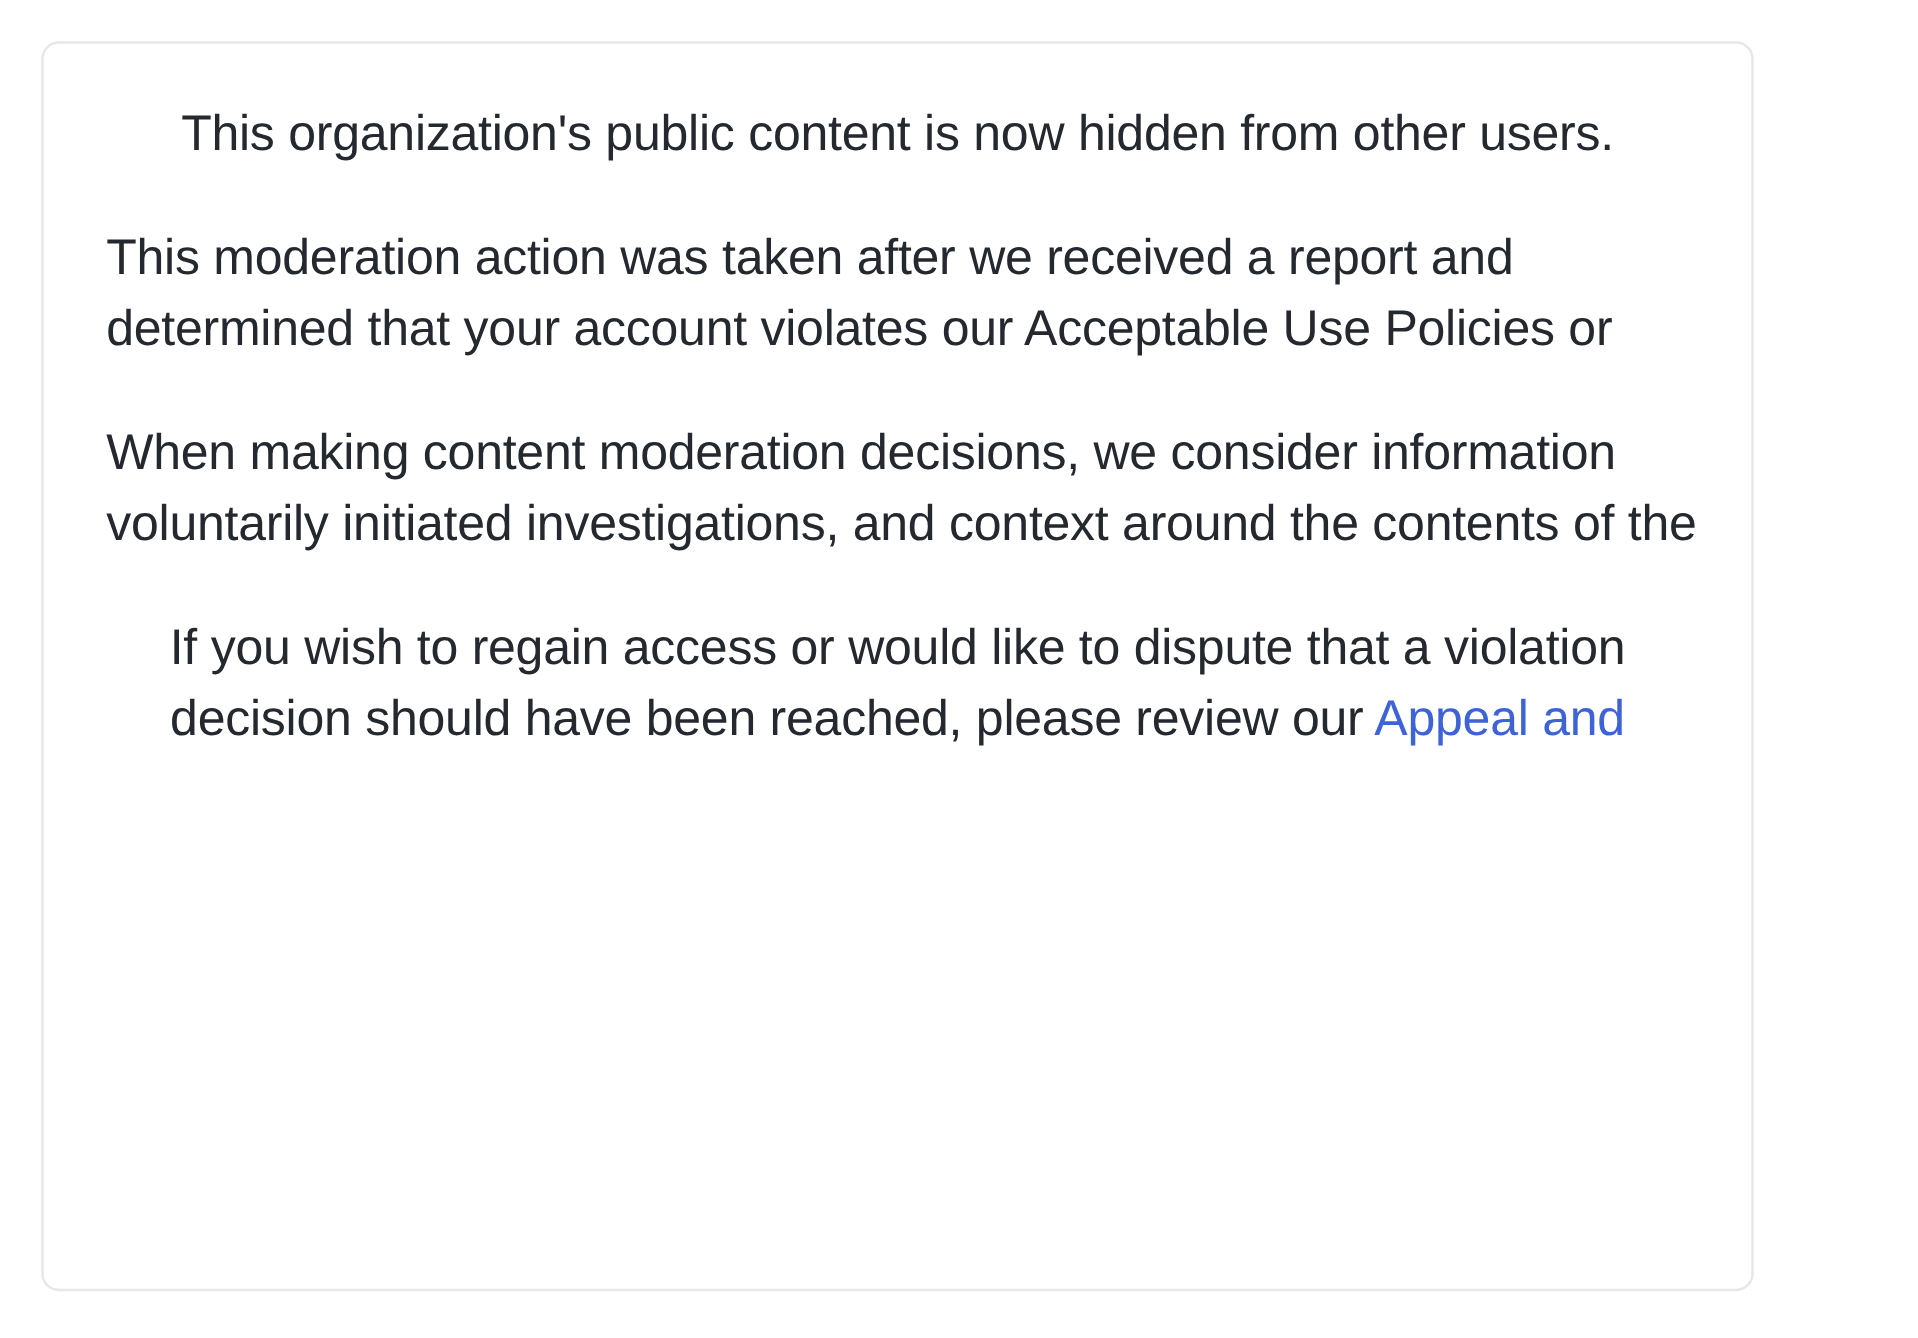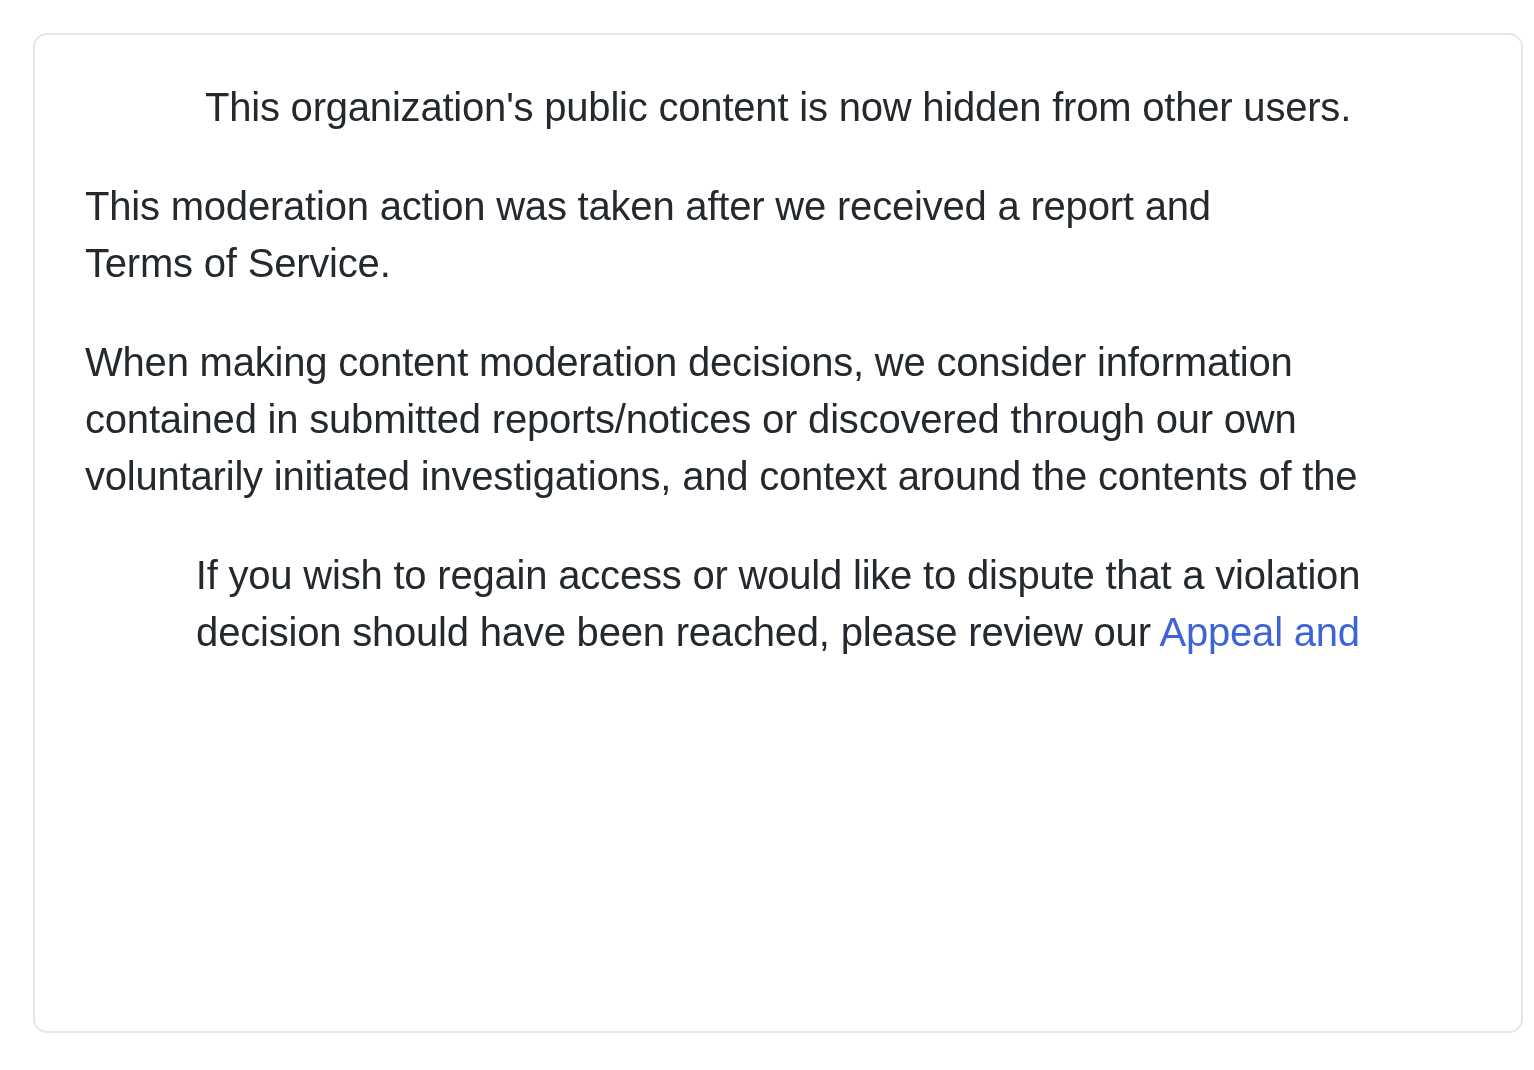--- a/index.html
+++ b/index.html
@@ -10,21 +10,21 @@
   body {
     width: 1534px;
     height: 1070px;
     position: relative;
     font-family: "Liberation Sans", "DejaVu Sans", sans-serif;
   }
   .card {
     position: absolute;
     left: 33px;
     top: 33px;
-    width: 1490px;
+    width: 1370px;
     height: 1000px;
     box-sizing: border-box;
     background: var(--background, #ffffff);
     border: 2px solid var(--border, #e5e7eb);
     border-radius: 14px;
     padding: 44px 50px 0 50px;
     color: var(--text, #24292f);
     font-size: 40px;
     line-height: 57px;
     letter-spacing: -0.2px;
@@ -51,26 +51,25 @@
 </style>
 </head>
 <body>
 
 <div class="card">
 
   <p class="center">This organization's public content is now hidden from other users.</p>
 
   <p>
     <span class="line">This moderation action was taken after we received a report and</span>
-    <span class="line">Terms of Service.</span>
+    <span class="line">determined that your account violates our Acceptable Use Policies or</span>
   </p>
 
   <p>
     <span class="line">When making content moderation decisions, we consider information</span>
-    <span class="line">contained in submitted reports/notices or discovered through our own</span>
     <span class="line">voluntarily initiated investigations, and context around the contents of the</span>
   </p>
 
   <p class="center">
     <span class="line">If you wish to regain access or would like to dispute that a violation</span>
     <span class="line"><span>decision should have been reached, please review our </span><a class="link">Appeal and</a></span>
   </p>
 
 </div>
 

